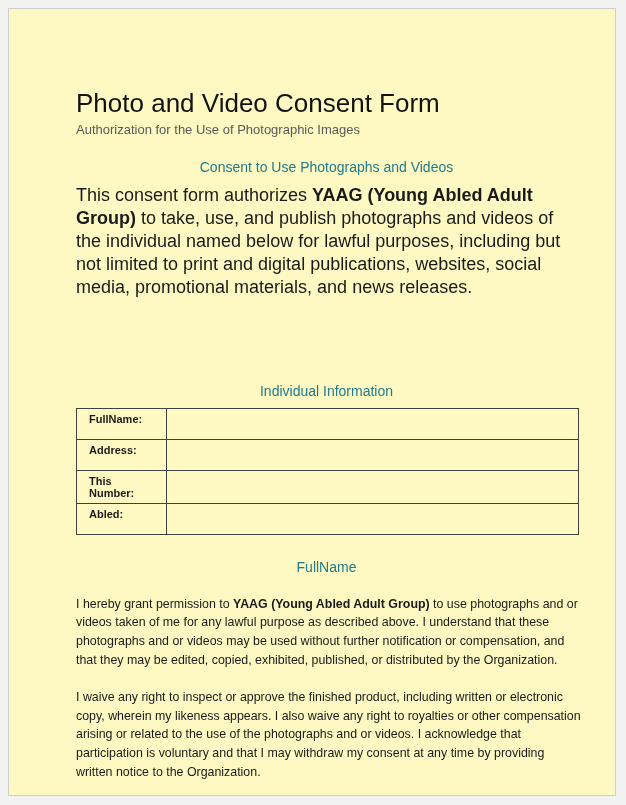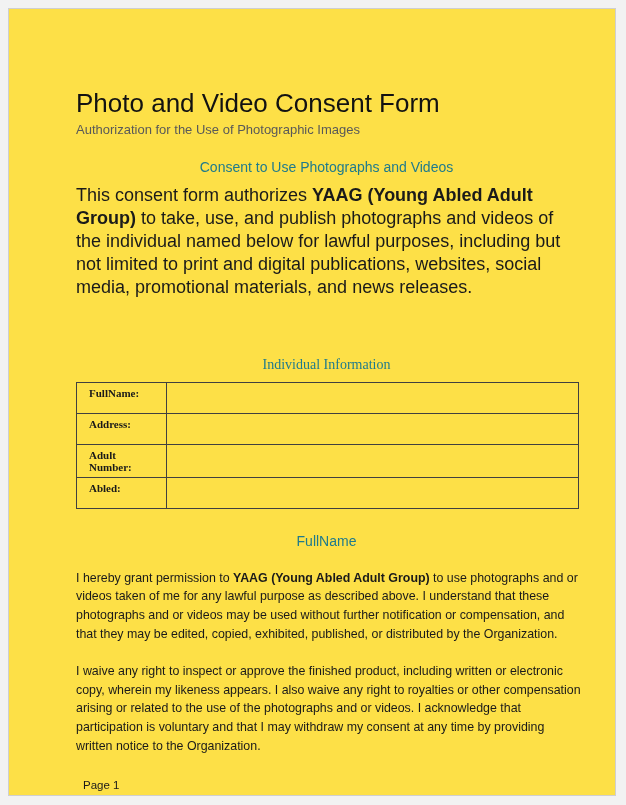--- a/index.html
+++ b/index.html
@@ -10,21 +10,21 @@
     height: 805px;
     font-family: "Liberation Sans", sans-serif;
     -webkit-font-smoothing: antialiased;
   }
   .page {
     position: absolute;
     left: 8px;
     top: 8px;
     width: 608px;
     height: 788px;
-    background: #fde047;
+    background: #fef9c3;
     border: 1px solid #cfcfcf;
     box-sizing: border-box;
     overflow: hidden;
   }
   .content {
     padding: 80px 38px 0 67px;
   }
   .doc-title {
     font-size: 26px;
     font-weight: 400;
@@ -46,22 +46,21 @@
     line-height: 1.2;
     text-align: center;
   }
   .body-text {
     font-size: 18px;
     line-height: 1.28;
     color: var(--text, #1a1a1a);
     margin: 0;
   }
   .section-individual {
-    margin-top: 58px;
-    font-family: Liberation Serif, serif;
+    margin-top: 84px;
   }
   table.info-table {
     border-collapse: collapse;
     width: 503px;
     margin-top: 5px;
     table-layout: fixed;
   }
   table.info-table td {
     border: 1px solid var(--table_border, #404040);
     vertical-align: top;
@@ -112,21 +111,21 @@
         <tbody>
           <tr>
             <td class="cell-label">FullName:</td>
             <td class="cell-value"></td>
           </tr>
           <tr>
             <td class="cell-label">Address:</td>
             <td class="cell-value"></td>
           </tr>
           <tr>
-            <td class="cell-label">Adult Number:</td>
+            <td class="cell-label">This Number:</td>
             <td class="cell-value"></td>
           </tr>
           <tr>
             <td class="cell-label">Abled:</td>
             <td class="cell-value"></td>
           </tr>
         </tbody>
       </table>
     </div>
 

